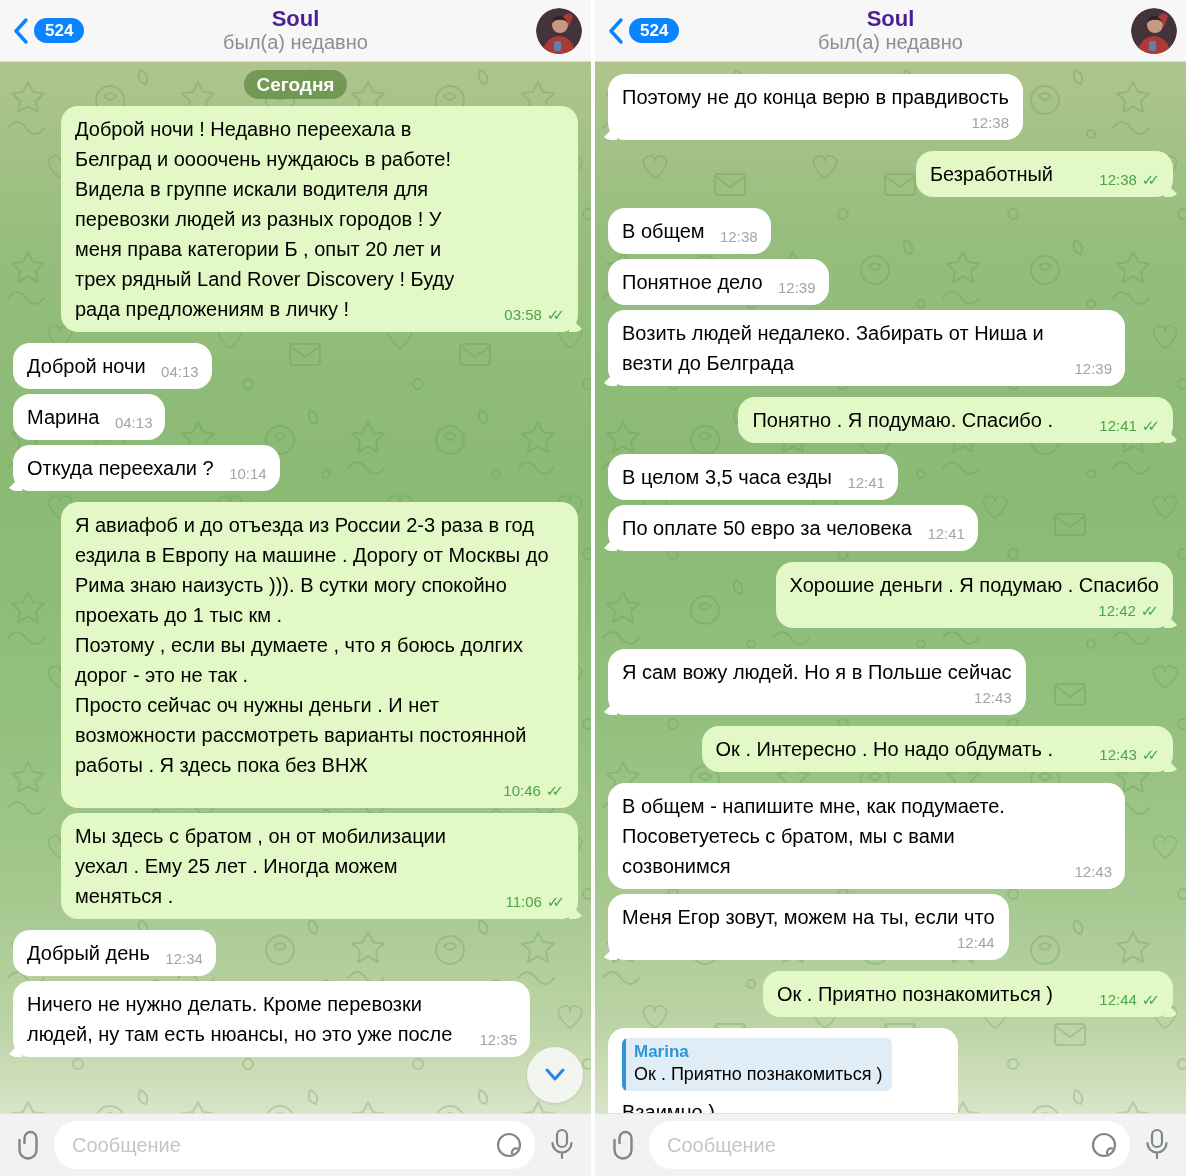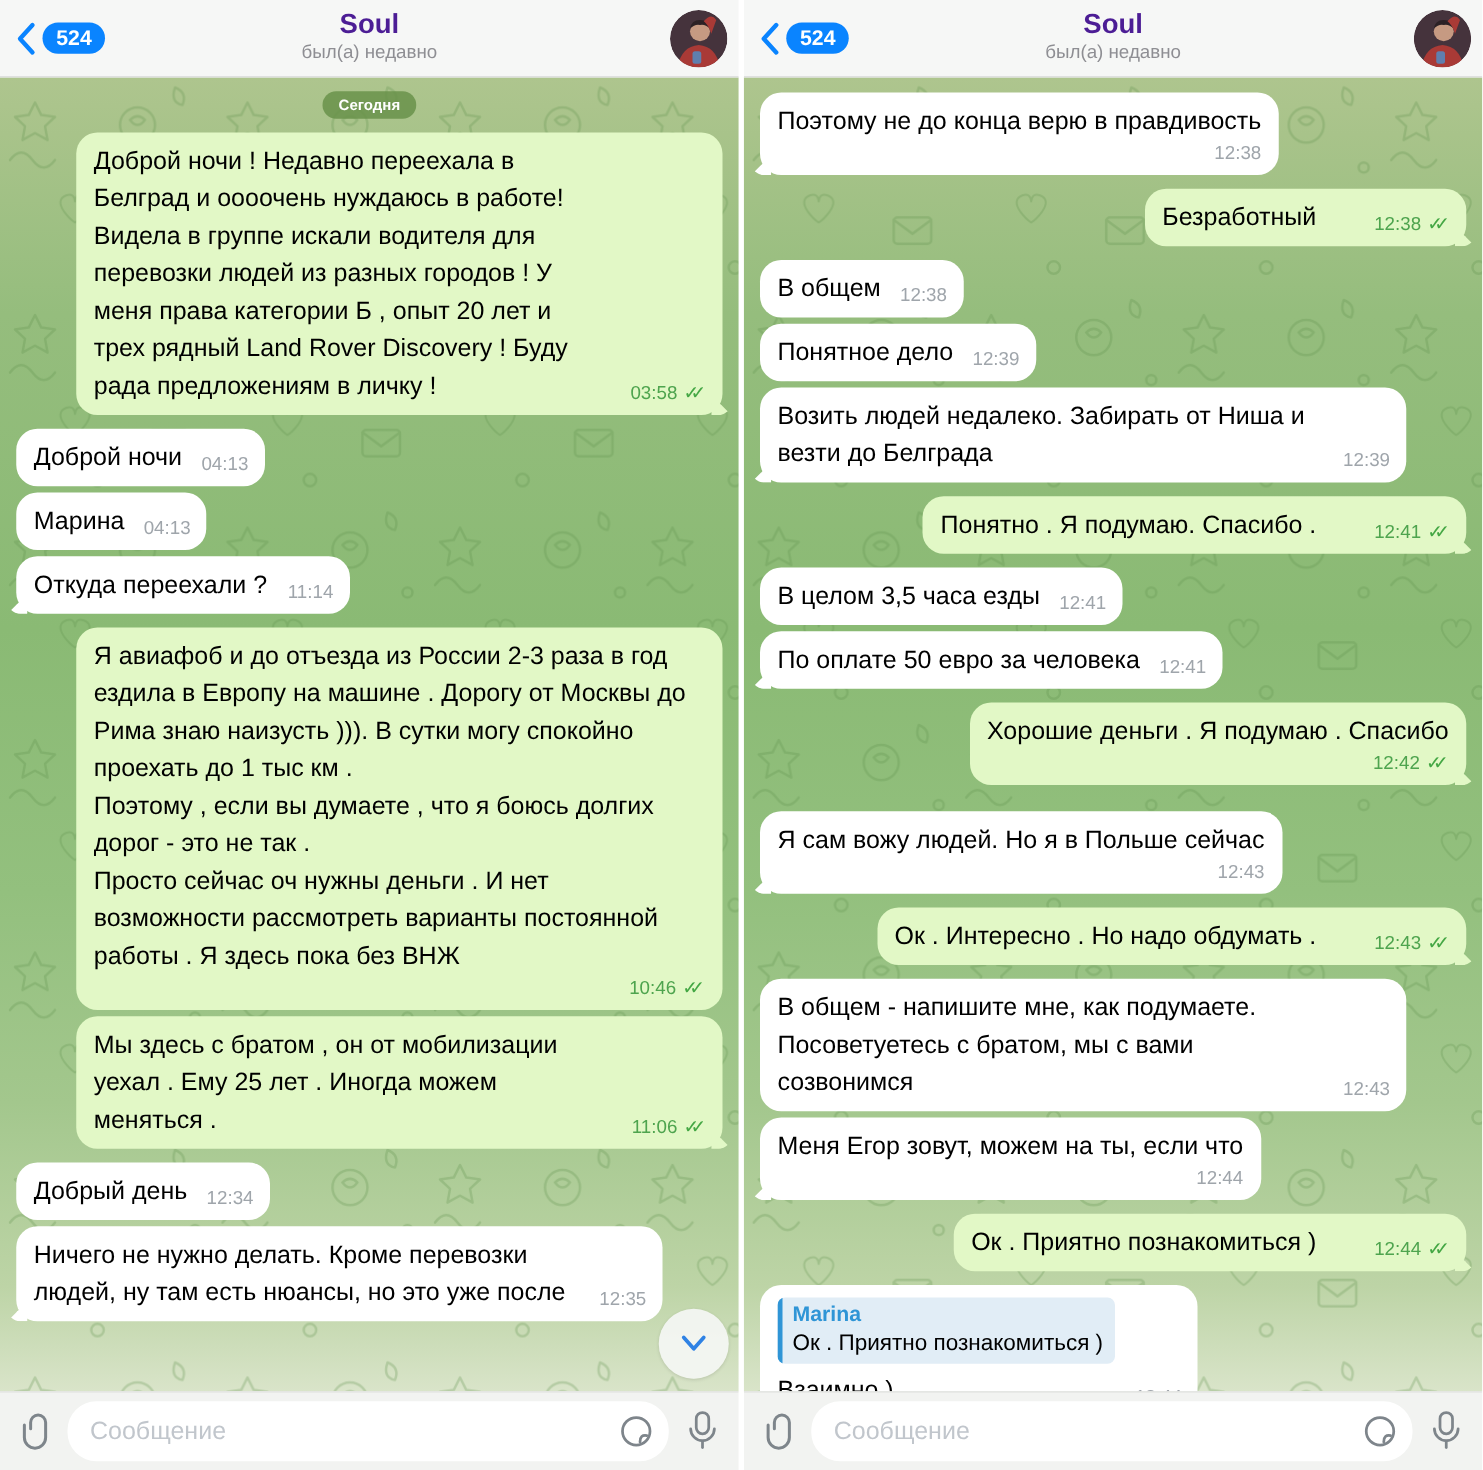--- a/index.html
+++ b/index.html
@@ -25,39 +25,39 @@
   .back-group { display:flex; align-items:center; margin-left:10px; cursor:pointer; }
   .back-chevron { width:22px; height:30px; }
   .unread-badge {
     background:#0a84ff; color:#fff; font-size:17px; font-weight:bold;
     border-radius:15px; padding:4px 11px; margin-left:2px; line-height:1;
   }
   .title-block {
     position:absolute; left:0; right:0; top:6px; text-align:center; pointer-events:none;
   }
   .chat-title { font-size:22px; font-weight:bold; color:#4c1d95; line-height:26px; }
-  .chat-subtitle { font-size:15px; color:#8e8e93; line-height:20px; }
+  .chat-subtitle { font-size:20px; color:#8e8e93; line-height:20px; }
   .avatar {
     position:absolute; right:9px; top:8px; width:46px; height:46px;
     border-radius:50%; overflow:hidden; cursor:pointer;
   }
 
   
   .chat {
     flex:1 1 auto; position:relative; overflow:hidden;
     background:linear-gradient(180deg,#aec58e 0%,#95bd7d 18%,#8aba74 42%,#93c07e 62%,#a3c78d 78%,#bdd4a6 92%,#d9e4c9 100%);
   }
   .doodles { position:absolute; inset:0; width:100%; height:100%; }
   .msg-col {
     position:absolute; inset:0; padding:12px 13px 0 13px;
     display:flex; flex-direction:column; align-items:flex-start; z-index:2;
   }
   .date-chip-row { align-self:center; margin-bottom:11px; }
   .date-chip {
-    background:rgba(104,146,74,.85); color:#fff; font-size:12px; font-weight:600;
+    background:rgba(104,146,74,.85); color:#fff; font-size:19px; font-weight:600;
     padding:4px 13px; border-radius:15px; line-height:21px;
   }
   .msg { max-width:517px; position:relative; }
   .bubble {
     position:relative; font-size:20px; line-height:30px; color:#000;
     padding:8px 14px; border-radius:17px; white-space:pre-wrap; word-wrap:break-word;
   }
   .msg.in  { align-self:flex-start; }
   .msg.out { align-self:flex-end; }
   .msg.in  .bubble { background:#ffffff; }
@@ -177,21 +177,21 @@
           <div class="msg out tail" style="margin-bottom: 11px;">
             <div class="bubble pad-time"><span>Доброй ночи ! Недавно переехала в Белград и оооочень нуждаюсь в работе! Видела в группе искали водителя для перевозки людей из разных городов ! У меня права категории Б , опыт 20 лет и трех рядный Land Rover Discovery ! Буду рада предложениям в личку !</span><span class="meta abs">03:58<span class="ticks">✓✓</span></span></div>
           </div>
           <div class="msg in" style="margin-bottom: 5px;">
             <div class="bubble pad-time"><span>Доброй ночи</span><span class="meta abs">04:13</span></div>
           </div>
           <div class="msg in" style="margin-bottom: 5px;">
             <div class="bubble pad-time"><span>Марина</span><span class="meta abs">04:13</span></div>
           </div>
           <div class="msg in tail" style="margin-bottom: 11px;">
-            <div class="bubble pad-time"><span>Откуда переехали ?</span><span class="meta abs">11:14</span></div>
+            <div class="bubble pad-time"><span>Откуда переехали ?</span><span class="meta abs">10:14</span></div>
           </div>
           <div class="msg out" style="margin-bottom: 5px;">
             <div class="bubble"><span>Я авиафоб и до отъезда из России 2-3 раза в год ездила в Европу на машине . Дорогу от Москвы до Рима знаю наизусть ))). В сутки могу спокойно проехать до 1 тыс км .
 Поэтому , если вы думаете , что я боюсь долгих дорог - это не так .
 Просто сейчас оч нужны деньги . И нет возможности рассмотреть варианты постоянной работы . Я здесь пока без ВНЖ</span><span class="meta-row">10:46<span class="ticks">✓✓</span></span></div>
           </div>
           <div class="msg out tail" style="margin-bottom: 11px;">
             <div class="bubble pad-time"><span>Мы здесь с братом , он от мобилизации уехал . Ему 25 лет . Иногда можем меняться .</span><span class="meta abs">11:06<span class="ticks">✓✓</span></span></div>
           </div>
           <div class="msg in" style="margin-bottom: 5px;">

